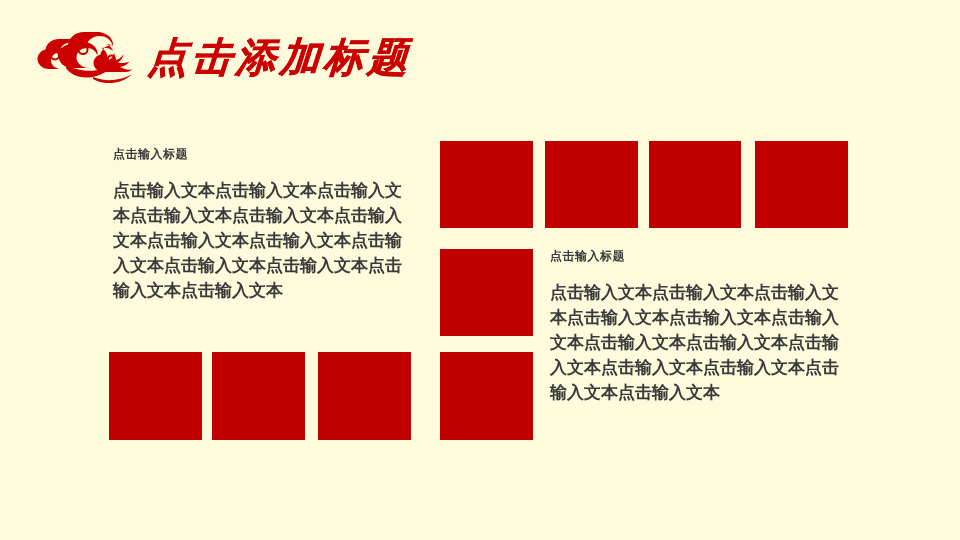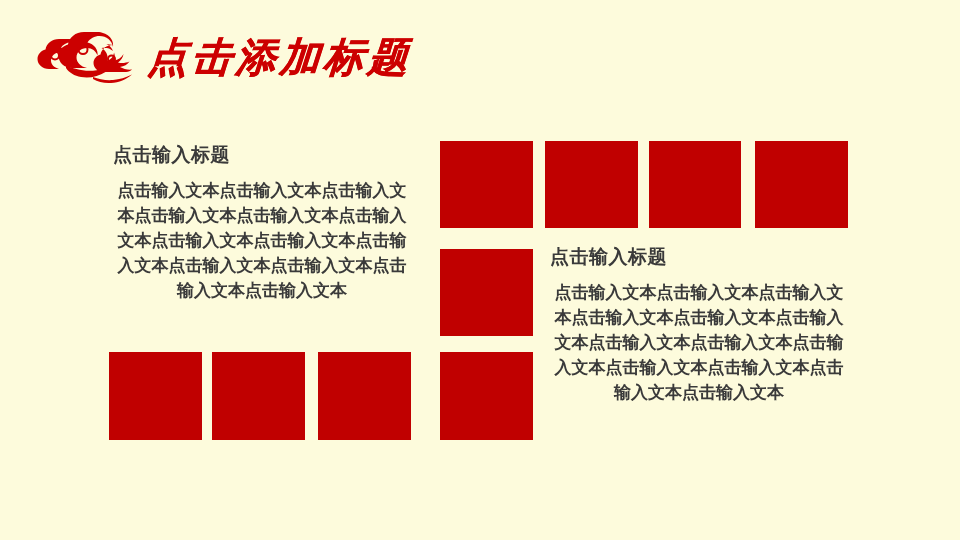--- a/index.html
+++ b/index.html
@@ -45,34 +45,34 @@
     color:#CC0000;
     line-height:46px;
     white-space:nowrap;
     -webkit-text-stroke:0.6px #CC0000;
     transform:skewX(-4deg);
   }
 
   
   .text-block { position:absolute; }
   .block-heading {
-    font-size:19px;
+    font-size:12px;
     font-weight:bold;
     color:#3A3A3A;
     letter-spacing:0.5px;
     line-height:24px;
     white-space:nowrap;
   }
   .block-body {
     font-size:17px;
     font-weight:bold;
     color:#3A3A3A;
     line-height:25px;
     letter-spacing:0px;
-    text-align:center;
+    text-align:left;
     word-break:break-all;
   }
 
   #text-block-left { left:113px; top:142px; width:300px; }
   #text-block-left .block-body { margin-top:12px; width:298px; }
 
   #text-block-right { left:550px; top:244px; width:300px; }
   #text-block-right .block-body { margin-top:12px; width:298px; }
 
   

